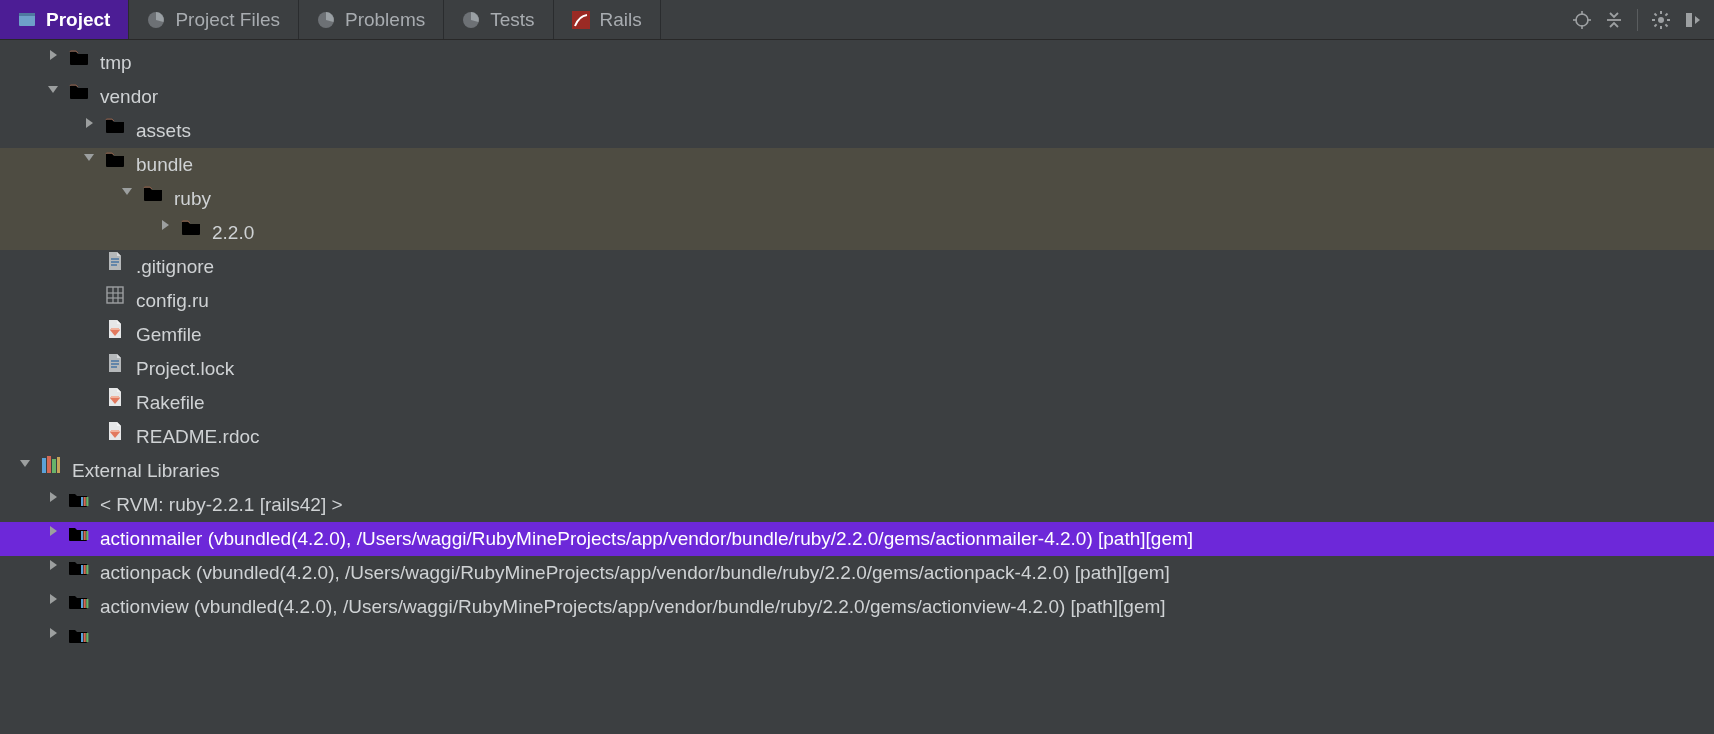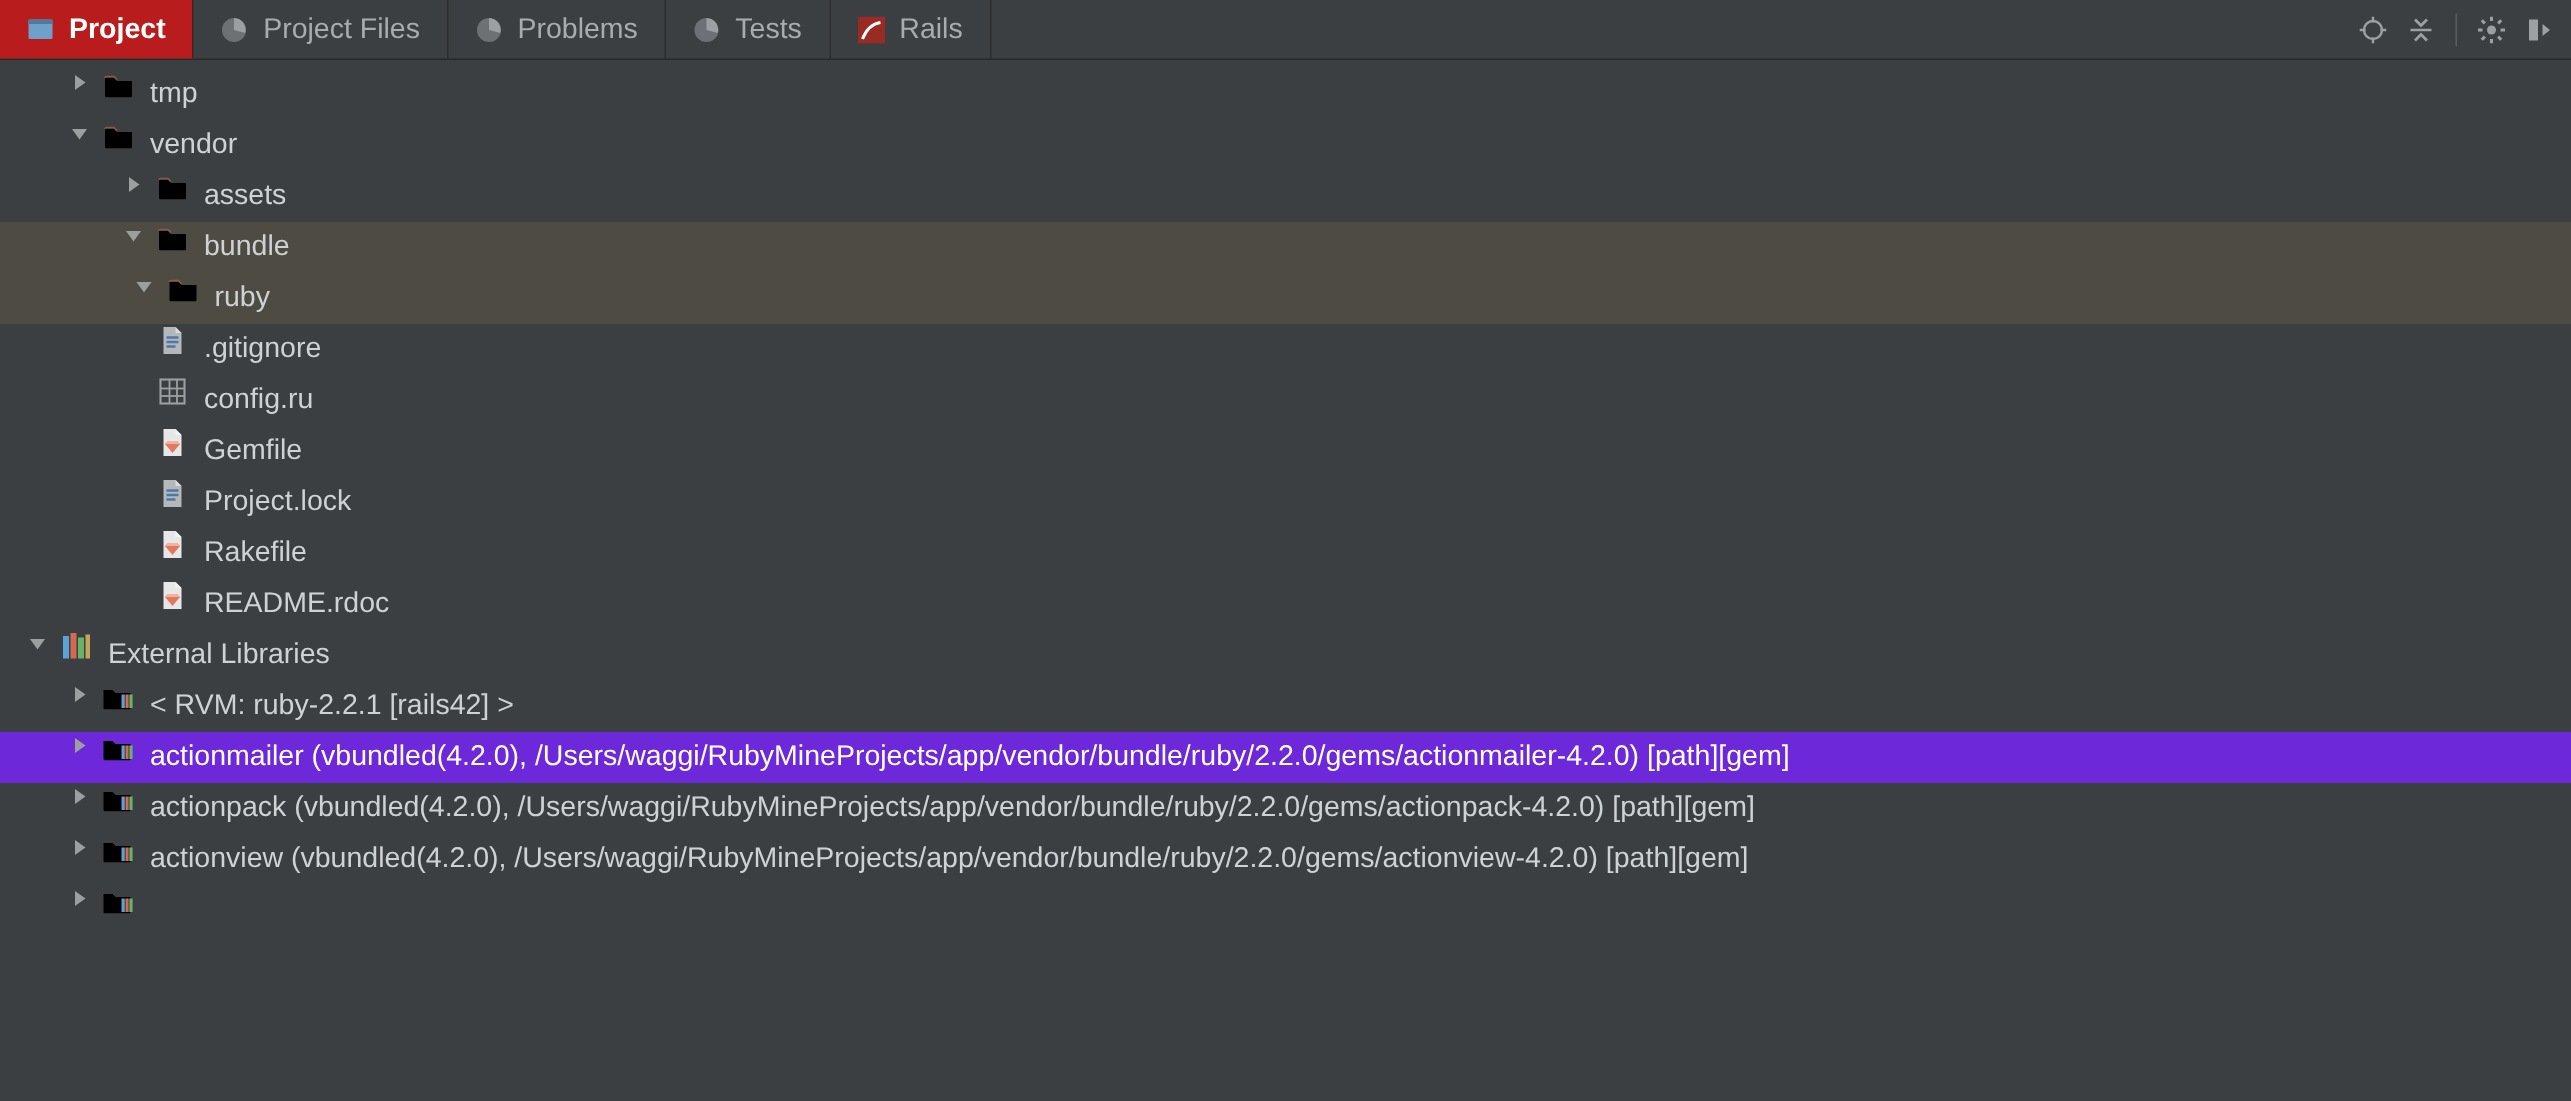--- a/index.html
+++ b/index.html
@@ -25,21 +25,21 @@
     display: flex;
     align-items: center;
     gap: 10px;
     padding: 0 18px;
     color: #a8acb0;
     border-right: 1px solid #2a2c2e;
     cursor: default;
     font-size: 19px;
   }
   .tab.active {
-    background: #b91c1c;
+    background: #4c1d95;
     color: #ffffff;
     font-weight: 700;
   }
   .tab svg, .tab .iconbox { flex: 0 0 auto; }
   .tabbar .tools {
     display: flex;
     align-items: center;
     gap: 14px;
     padding: 0 12px;
     color: #9aa0a4;
@@ -60,21 +60,21 @@
     white-space: nowrap;
   }
   .row.highlight { background: #4e4c42; } 
   .row.selected  { background: #6d28d9; color: #ffffff; }
   .row.selected .name { color: #ffffff; }
 
   
   .i0 { padding-left: 16px; }
   .i1 { padding-left: 44px; }
   .i2 { padding-left: 80px; }
-  .i3 { padding-left: 87px; }
+  .i3 { padding-left: 118px; }
   .i4 { padding-left: 156px; }
 
   .arrow {
     width: 18px; height: 18px;
     display: inline-flex; align-items: center; justify-content: center;
     margin-right: 6px;
     color: #9c9f9f;
   }
   .arrow.none { visibility: hidden; }
   .iconwrap { display: inline-flex; width: 22px; height: 22px; align-items:center; justify-content:center; margin-right: 10px; }
@@ -317,20 +317,33 @@
           <use href="#tri-down"></use>
         </svg>
       </span>
       <span class="iconwrap folder">
         <svg width="20" height="16">
           <use href="#ic-folder"></use>
         </svg>
       </span>
       <span class="name">ruby</span>
     </div>
+    <div class="row i4 highlight">
+      <span class="arrow">
+        <svg width="12" height="12">
+          <use href="#tri-right"></use>
+        </svg>
+      </span>
+      <span class="iconwrap folder">
+        <svg width="20" height="16">
+          <use href="#ic-folder"></use>
+        </svg>
+      </span>
+      <span class="name">2.2.0</span>
+    </div>
     <div class="row i2">
       <span class="arrow none"></span>
       <span class="iconwrap">
         <svg width="16" height="20">
           <use href="#ic-file"></use>
         </svg>
       </span>
       <span class="name">.gitignore</span>
     </div>
     <div class="row i2">

